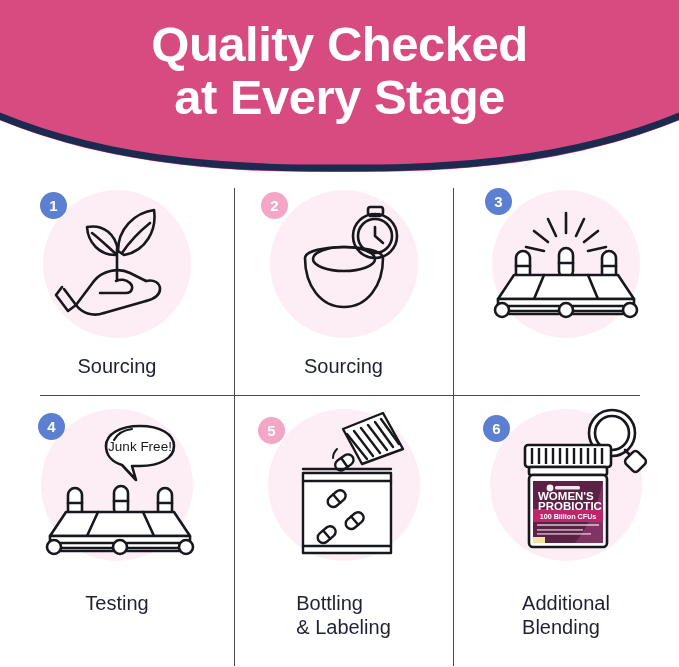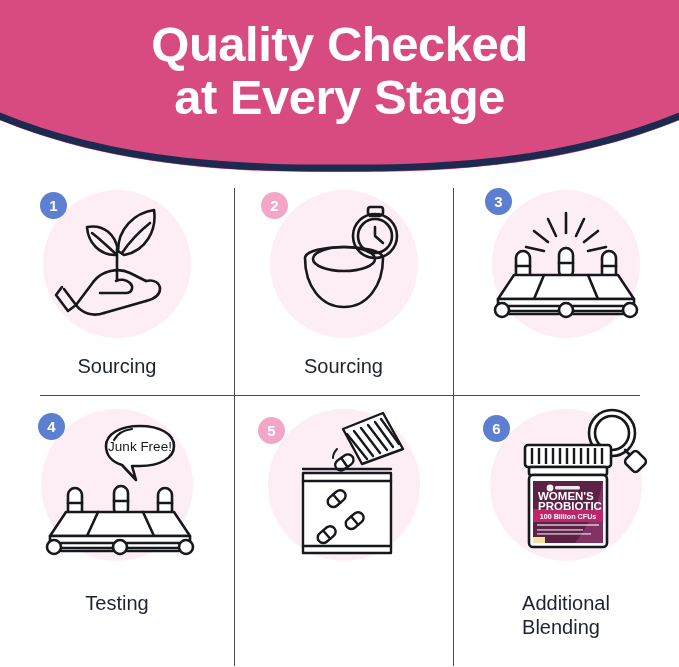--- a/index.html
+++ b/index.html
@@ -331,20 +331,22 @@
                 <rect x="84" y="114" width="20" height="11" rx="5.5" fill="#ffffff"></rect>
                 <path d="M94,114 L94,125"></path>
               </g>
               <g transform="rotate(-40 66 134)">
                 <rect x="56" y="128" width="20" height="11" rx="5.5" fill="#ffffff"></rect>
                 <path d="M66,128 L66,139"></path>
               </g>
             </g>
           </svg>
         </div>
+        <div class="step-label">Bottling
+&amp; Labeling</div>
       </div>
 
       <div class="cell row2">
         <div class="art-wrap">
           <div class="blob"></div>
           <div class="badge blue" style="left:30px; top:20px;">
             <span>6</span>
           </div>
           <svg class="icon-svg" width="175" height="175" viewBox="0 0 175 175">
 

